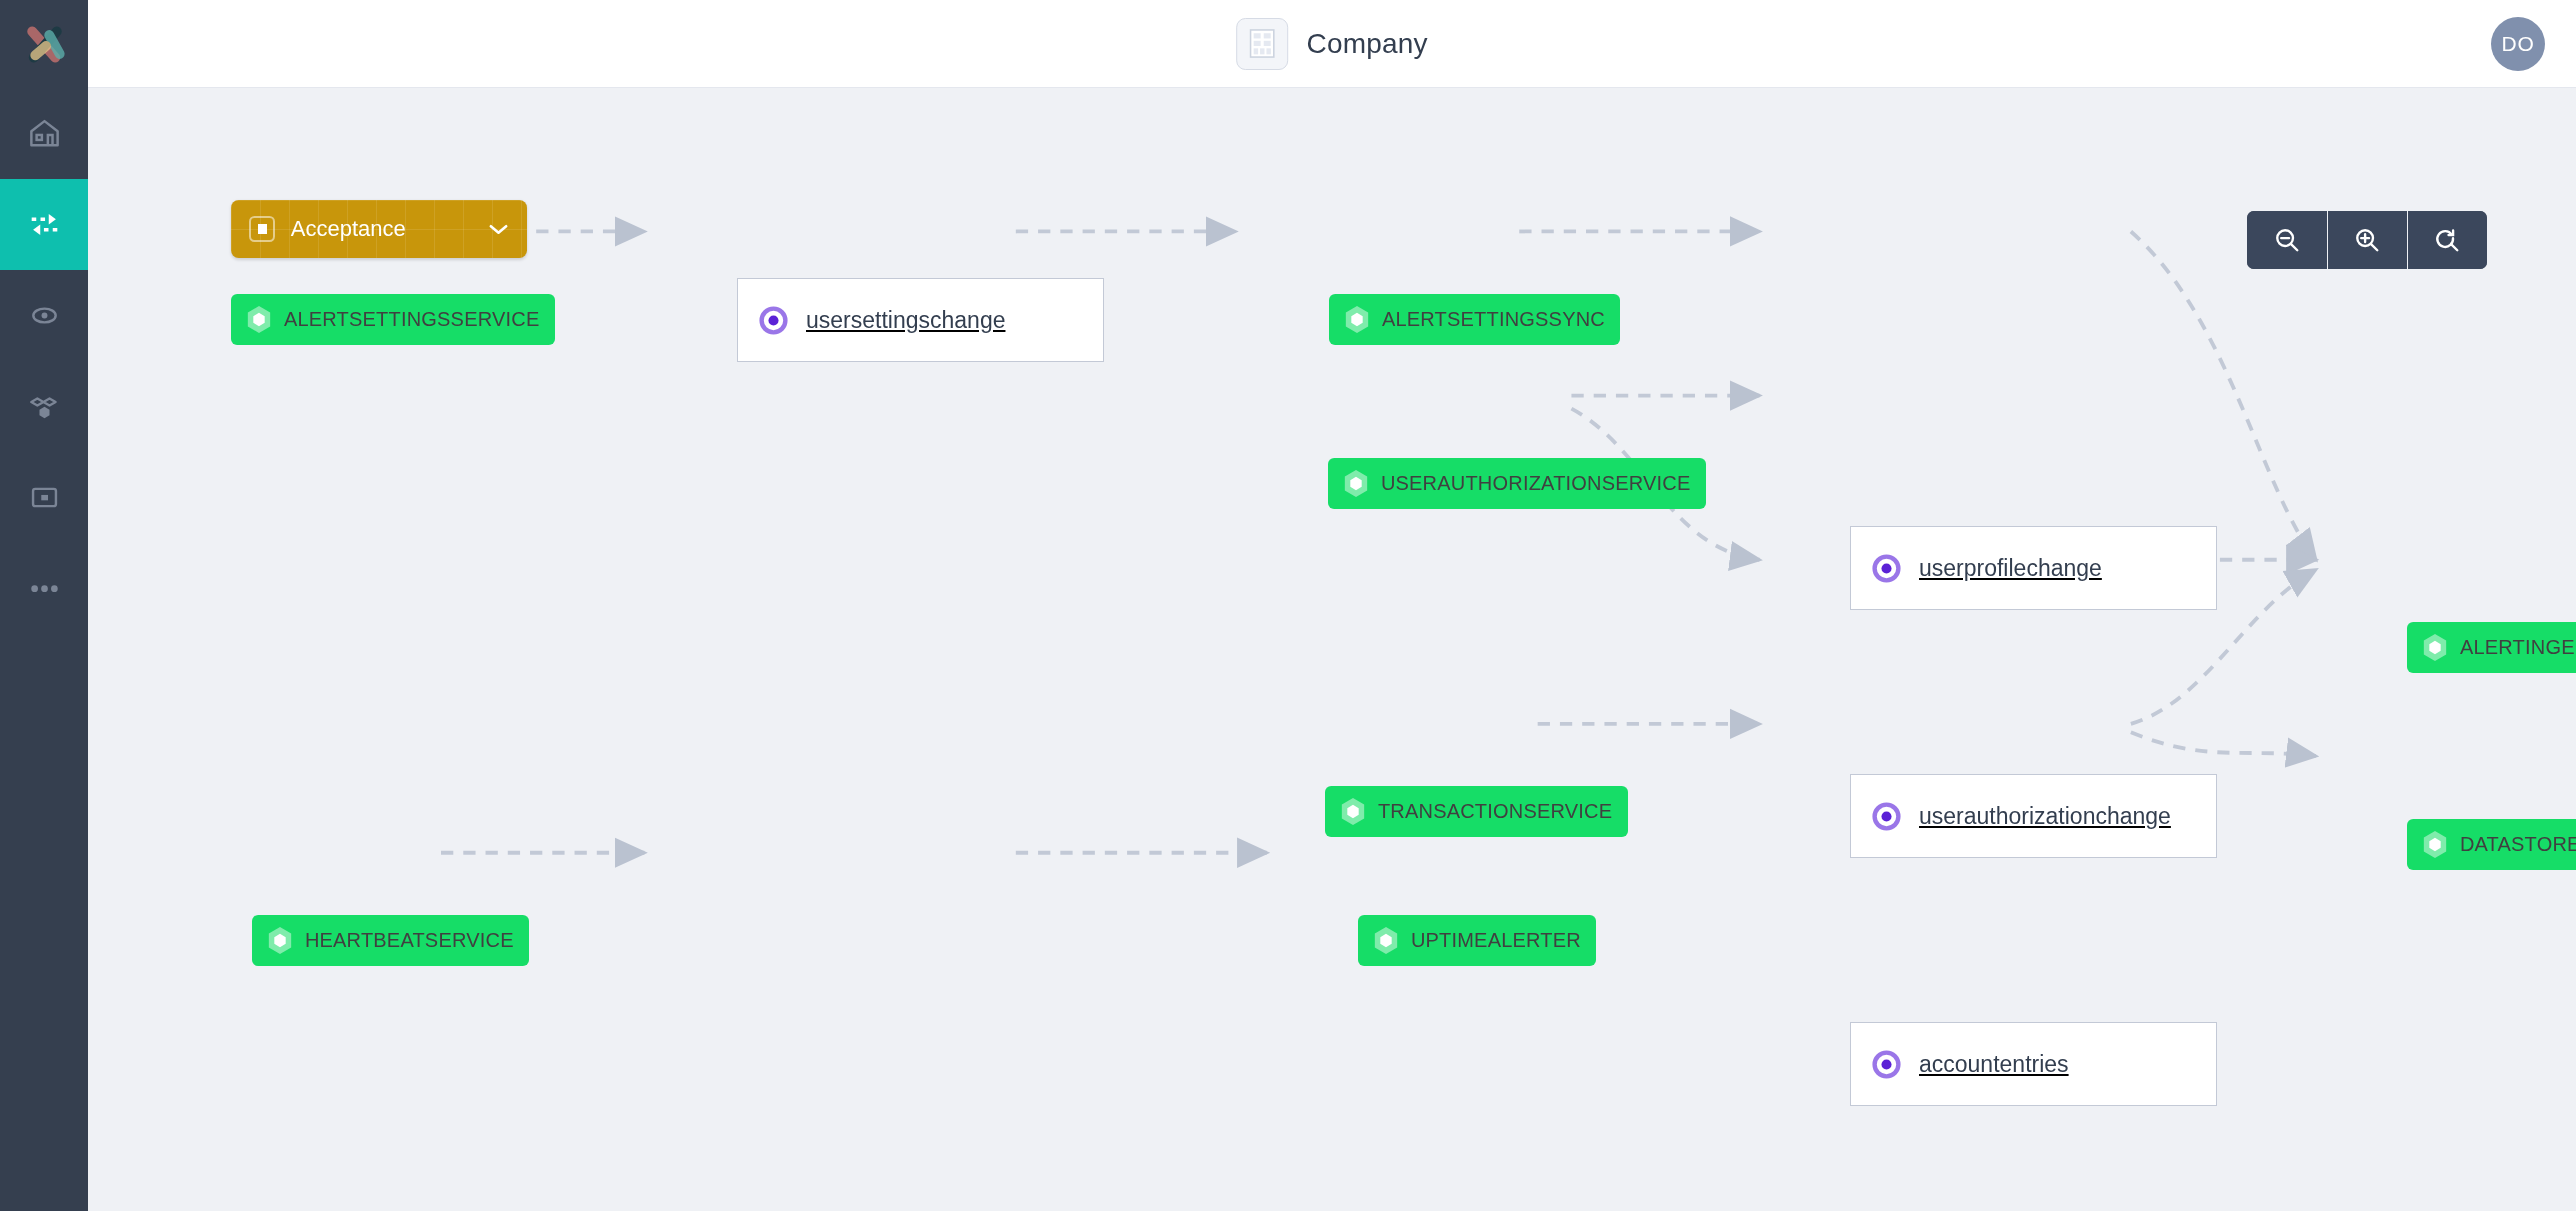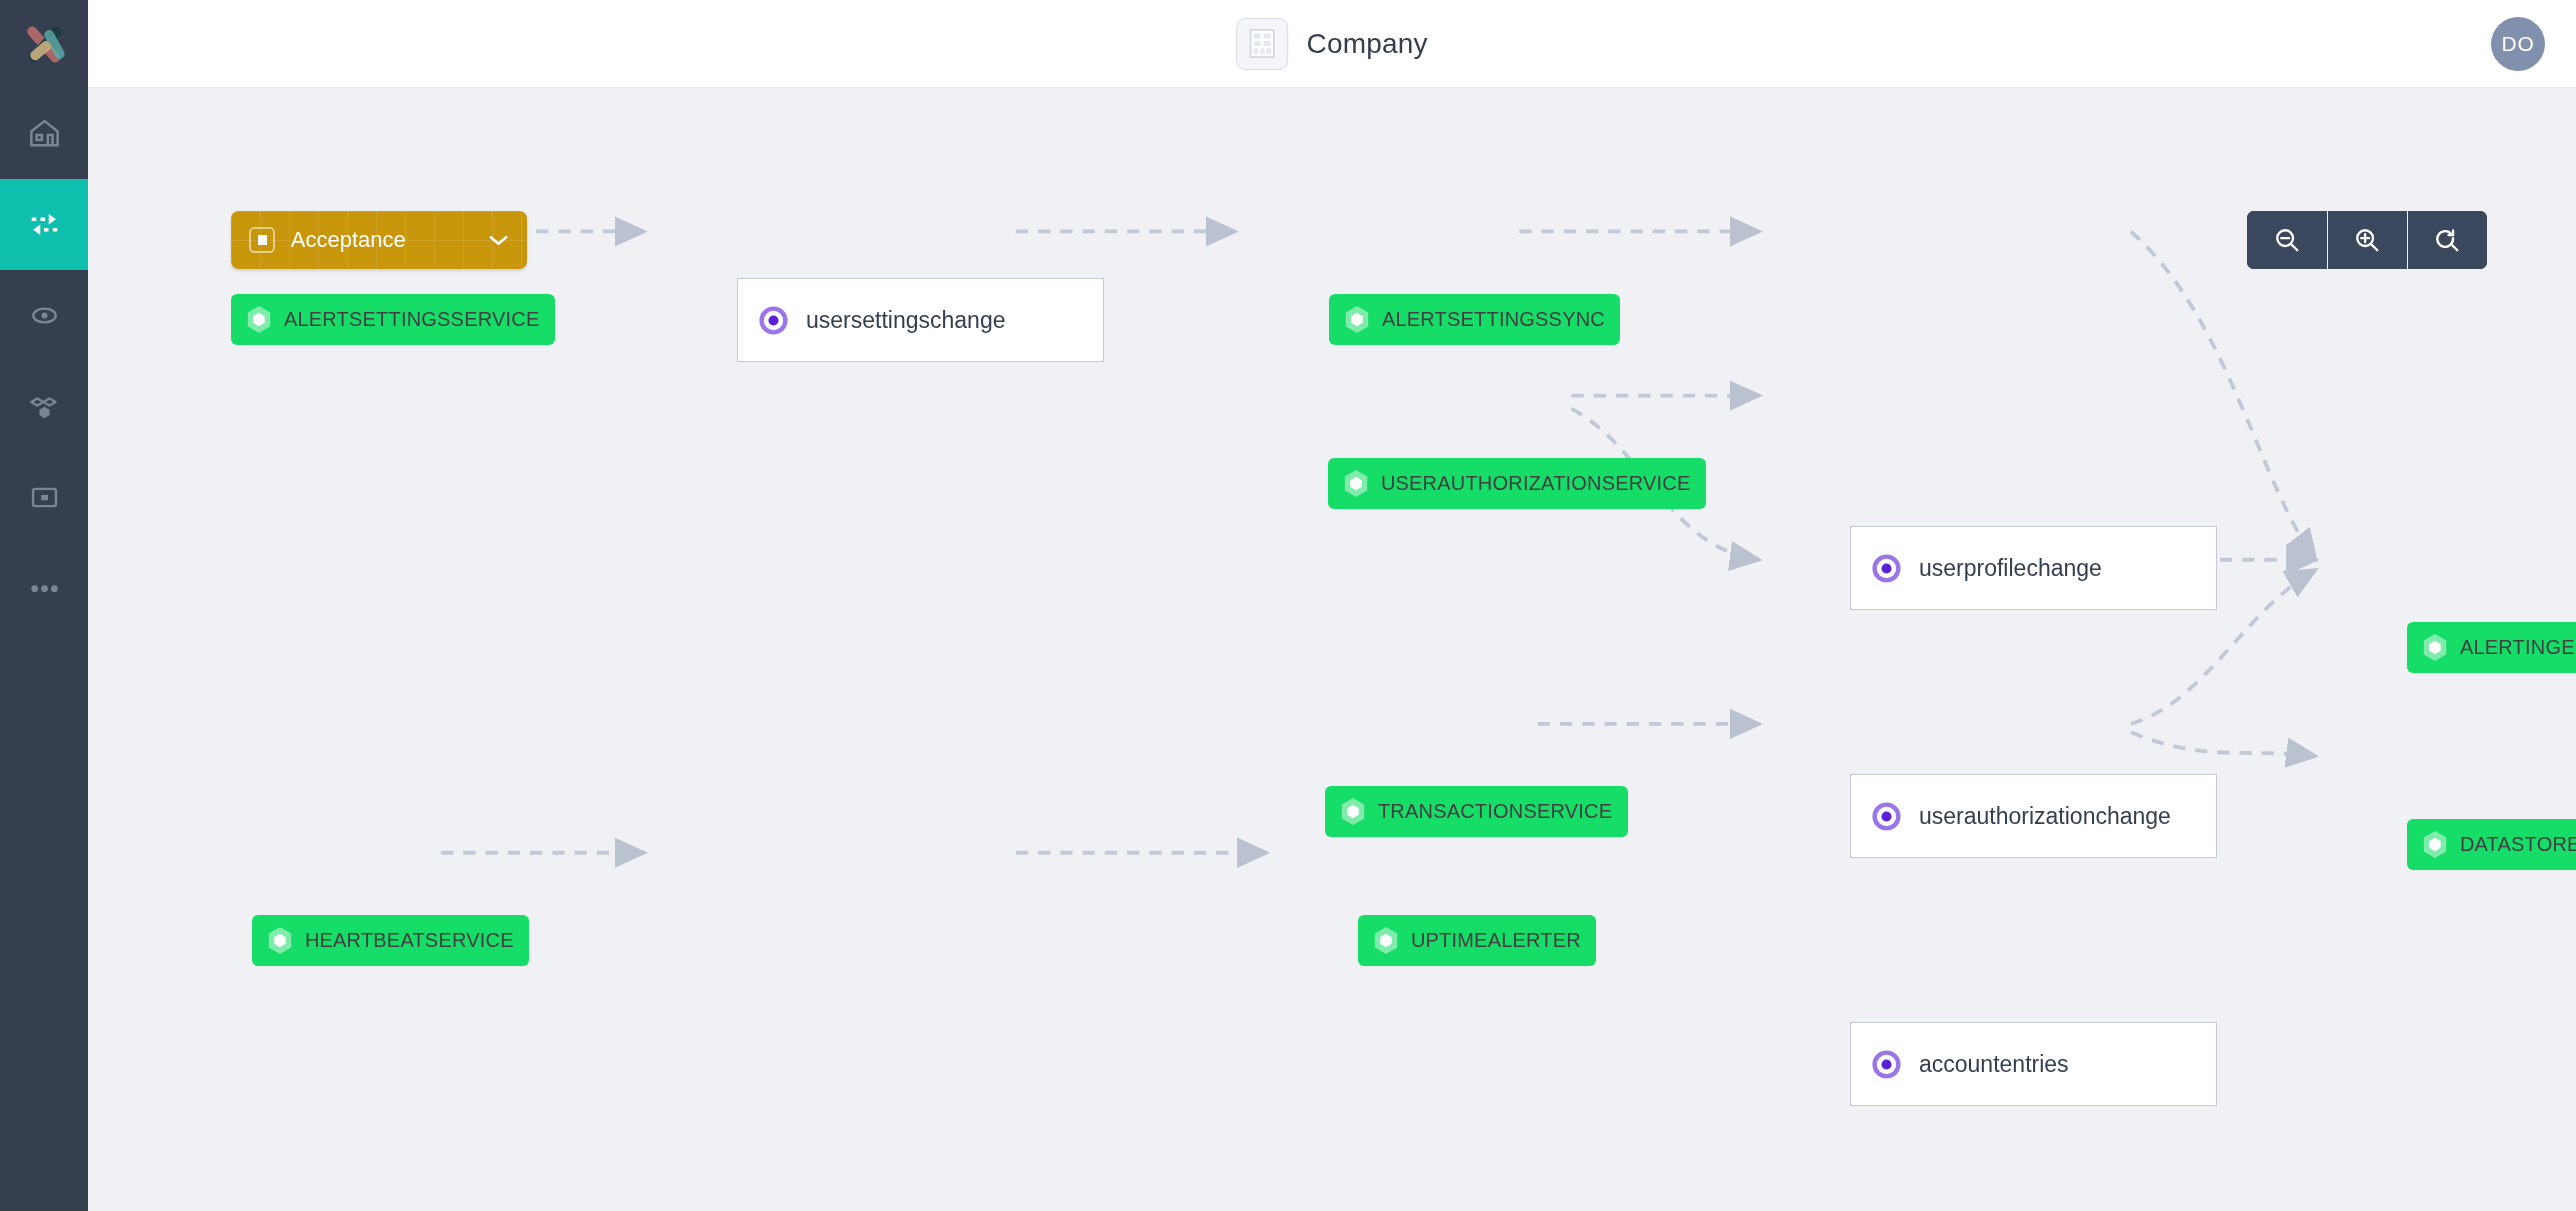--- a/index.html
+++ b/index.html
@@ -10,20 +10,21 @@
     font-family: "Liberation Sans", sans-serif;
     background: #eff1f5;
   }
 
   
   #app {
     position: relative;
     width: 2576px;
     height: 1211px;
     display: flex;
+    text-decoration: underline;
   }
 
   
   #sidebar {
     width: 88px;
     height: 100%;
     background: #353f4f;
     flex: 0 0 88px;
     position: relative;
     z-index: 30;
@@ -119,21 +120,21 @@
     inset: 0;
     width: 100%;
     height: 100%;
     pointer-events: none;
   }
 
   
   .env-select {
     position: absolute;
     left: 143px;
-    top: 123px;
+    top: 112px;
     width: 296px;
     height: 58px;
     border-radius: 7.7px;
     background-color: #c8960b;
     background-image:
       linear-gradient(to right, rgba(255,255,255,.10) 0.8px, transparent 0.8px),
       linear-gradient(to bottom, rgba(255,255,255,.10) 0.8px, transparent 0.8px);
     background-size: 29px 29px;
     box-shadow: 0 1.5px 3.1px rgba(0,0,0,.14);
     display: flex;

